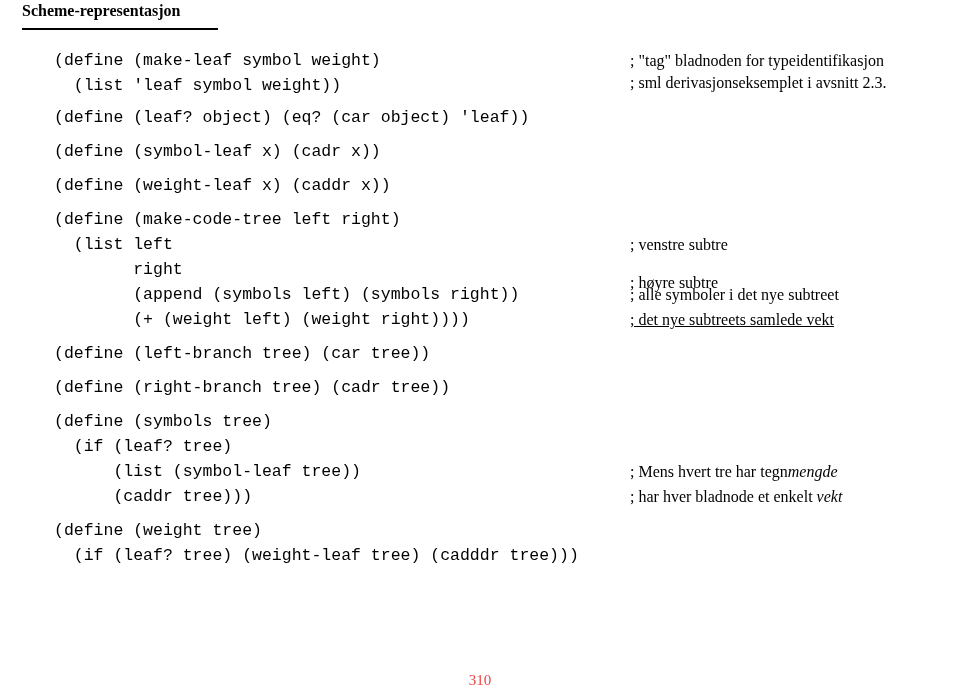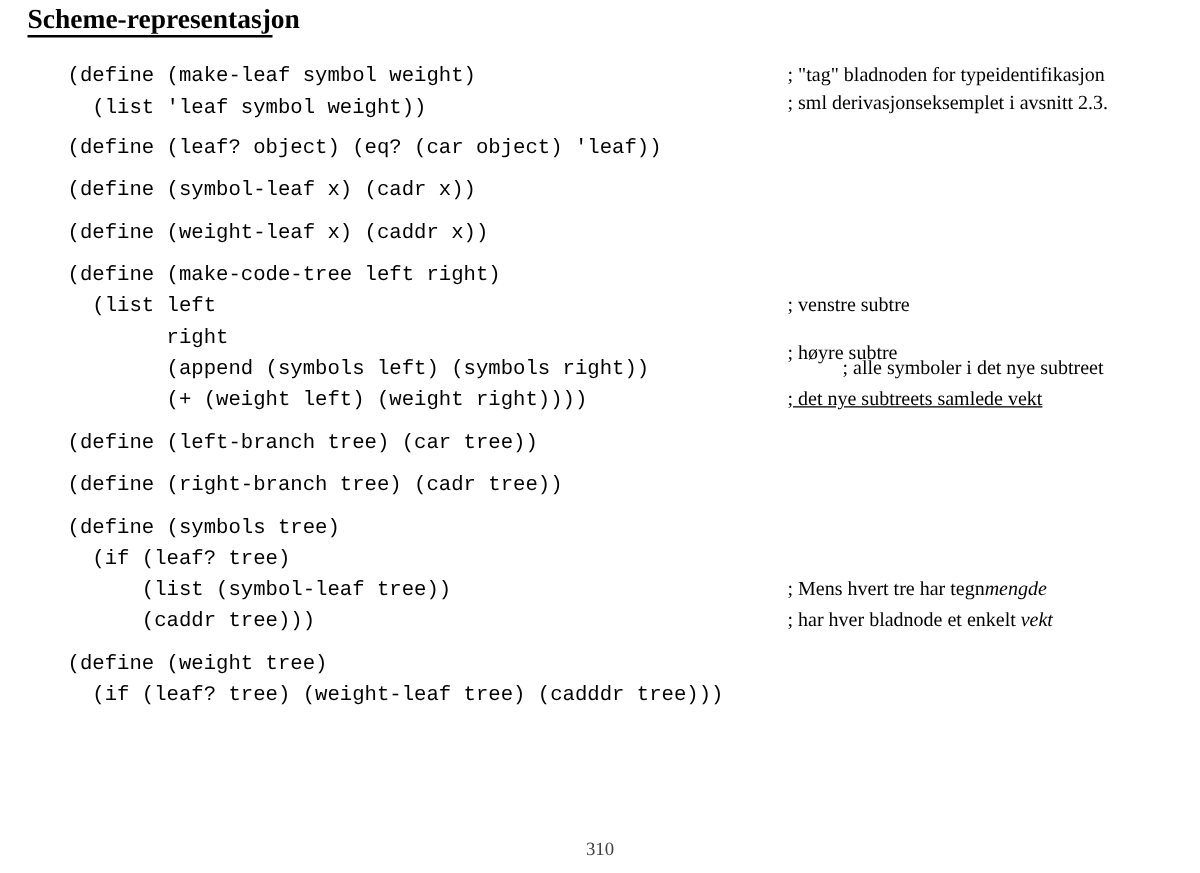--- a/index.html
+++ b/index.html
@@ -21,21 +21,21 @@
     height: 698px;
     box-sizing: border-box;
     padding: 0;
   }
   .title {
     position: absolute;
     left: 22px;
     top: 2px;
     font-family: "Liberation Serif", serif;
     font-weight: bold;
-    font-size: 22px;
+    font-size: 16px;
     letter-spacing: 0px;
     color: #000000;
   }
   .title-underline {
     position: absolute;
     left: 22px;
     top: 28px;
     width: 196px;
     height: 2px;
     background: #000000;
@@ -76,39 +76,39 @@
     font-style: italic;
   }
   .page-number {
     position: absolute;
     left: 0;
     right: 0;
     top: 672px;
     text-align: center;
     font-family: "Liberation Serif", serif;
     font-size: 15px;
-    color: #404040;
+    color: #ef4444;
   }
 </style>
 </head>
 <body>
 
 <div class="page">
 
   <div class="title">Scheme-representasjon</div>
   <div class="title-underline"></div>
 
   <div class="code-block"><div class="code-line" style="top: 0px;">(define (make-leaf symbol weight)</div><div class="code-line" style="top: 25px;">  (list 'leaf symbol weight))</div><div class="code-line" style="top: 57px;">(define (leaf? object) (eq? (car object) 'leaf))</div><div class="code-line" style="top: 91px;">(define (symbol-leaf x) (cadr x))</div><div class="code-line" style="top: 125px;">(define (weight-leaf x) (caddr x))</div><div class="code-line" style="top: 159px;">(define (make-code-tree left right)</div><div class="code-line" style="top: 184px;">  (list left</div><div class="code-line" style="top: 209px;">        right</div><div class="code-line" style="top: 234px;">        (append (symbols left) (symbols right))</div><div class="code-line" style="top: 259px;">        (+ (weight left) (weight right))))</div><div class="code-line" style="top: 293px;">(define (left-branch tree) (car tree))</div><div class="code-line" style="top: 327px;">(define (right-branch tree) (cadr tree))</div><div class="code-line" style="top: 361px;">(define (symbols tree)</div><div class="code-line" style="top: 386px;">  (if (leaf? tree)</div><div class="code-line" style="top: 411px;">      (list (symbol-leaf tree))</div><div class="code-line" style="top: 436px;">      (caddr tree)))</div><div class="code-line" style="top: 470px;">(define (weight tree)</div><div class="code-line" style="top: 495px;">  (if (leaf? tree) (weight-leaf tree) (cadddr tree)))</div></div>
 
   <div class="comment-block">
       <div class="comment-line" style="top: 0px;"><span>; "tag" bladnoden for typeidentifikasjon</span></div>
       <div class="comment-line" style="top: 22px;"><span>; sml derivasjonseksemplet i avsnitt 2.3.</span></div>
       <div class="comment-line" style="top: 184px;"><span>; venstre subtre</span></div>
       <div class="comment-line" style="top: 222px;"><span>; høyre subtre</span></div>
-      <div class="comment-line" style="top: 234px; margin-left: 44px;"><span>; alle symboler i det nye subtreet</span></div>
+      <div class="comment-line" style="top: 234px;"><span>; alle symboler i det nye subtreet</span></div>
       <div class="comment-line" style="top: 259px; text-decoration: underline;"><span>; det nye subtreets samlede vekt</span></div>
       <div class="comment-line" style="top: 411px; text-align: center;"><span>; Mens hvert tre har tegn</span><span class="ital">mengde</span></div>
       <div class="comment-line" style="top: 436px;"><span>; har hver bladnode et enkelt </span><span class="ital">vekt</span></div>
     </div>
 
   <div class="page-number">310</div>
 
 </div>
 
 </body></html>

